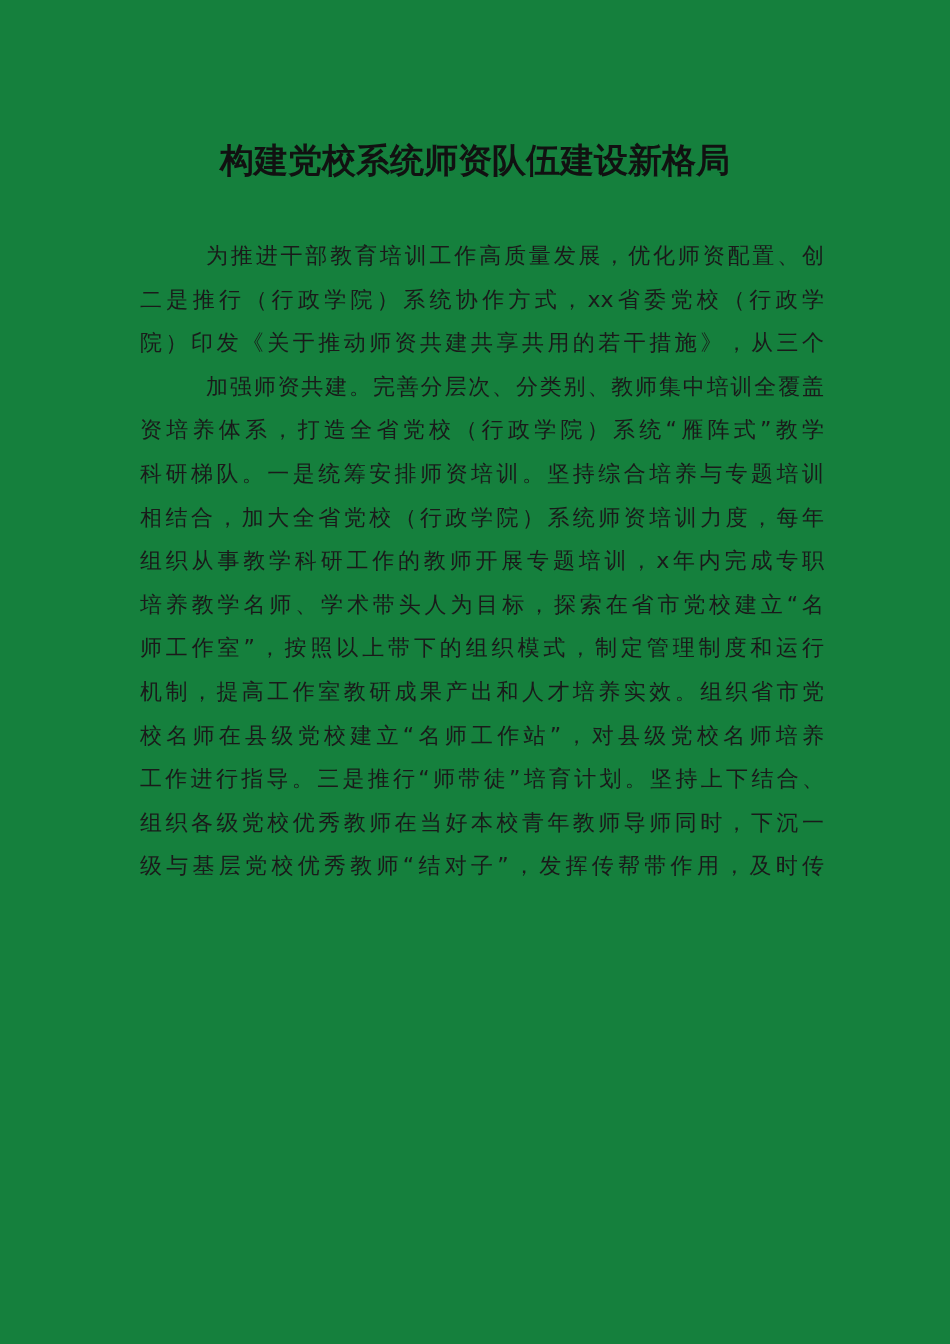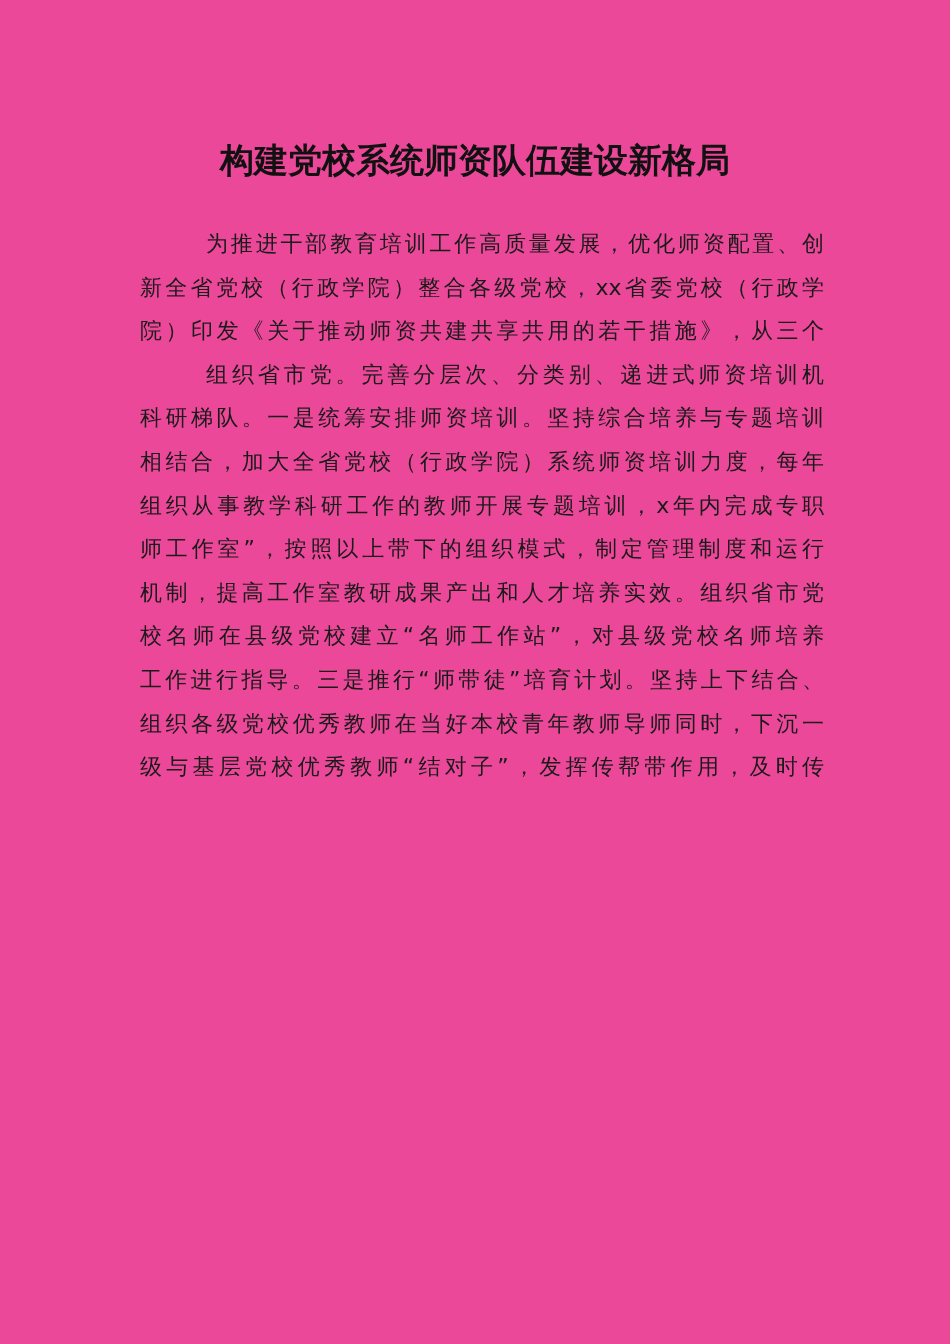--- a/index.html
+++ b/index.html
@@ -1,48 +1,50 @@
 <!DOCTYPE html>
 <html><head>
 <meta charset="utf-8">
 <style>
   html, body { margin:0; padding:0; background:#ffffff; }
   body { width:950px; height:1344px; position:relative; overflow:hidden; }
-  .page { position:absolute; left:0; top:0; width:950px; height:1344px; background:#ec4899; }
+  .page { position:absolute; left:0; top:0; width:950px; height:1344px; background:#15803d; }
   .title {
     position:absolute; top:136px; left:0; width:950px; text-align:center;
     font-family:"DejaVu Serif","Liberation Serif",serif; font-weight:bold;
     font-size:34px; line-height:48px; color:#111; letter-spacing:0px;
   }
   .body {
-    position:absolute; top:222px; left:140px; width:684px;
+    position:absolute; top:234px; left:140px; width:684px;
     font-family:"DejaVu Sans","Liberation Sans",sans-serif;
     font-size:22px; line-height:43.6px; color:#1a1a1a;
   }
   .line { display:block; white-space:nowrap; text-align:justify; text-align-last:justify; height:43.6px; }
   .line.indent { padding-left:66px; }
   .line.last { text-align-last:left; }
 </style>
 </head>
 <body>
 
 <div class="page">
   <div class="title">构建党校系统师资队伍建设新格局</div>
 
   <div class="body">
     <div>
       <span class="line indent">为推进干部教育培训工作高质量发展，优化师资配置、创</span>
-      <span class="line">新全省党校（行政学院）整合各级党校，xx省委党校（行政学</span>
+      <span class="line">二是推行（行政学院）系统协作方式，xx省委党校（行政学</span>
       <span class="line">院）印发《关于推动师资共建共享共用的若干措施》，从三个</span>
     </div>
     <div>
-      <span class="line indent">组织省市党。完善分层次、分类别、递进式师资培训机</span>
+      <span class="line indent">加强师资共建。完善分层次、分类别、教师集中培训全覆盖</span>
+      <span class="line">资培养体系，打造全省党校（行政学院）系统“雁阵式”教学</span>
       <span class="line">科研梯队。一是统筹安排师资培训。坚持综合培养与专题培训</span>
       <span class="line">相结合，加大全省党校（行政学院）系统师资培训力度，每年</span>
       <span class="line">组织从事教学科研工作的教师开展专题培训，x年内完成专职</span>
+      <span class="line">培养教学名师、学术带头人为目标，探索在省市党校建立“名</span>
       <span class="line">师工作室”，按照以上带下的组织模式，制定管理制度和运行</span>
       <span class="line">机制，提高工作室教研成果产出和人才培养实效。组织省市党</span>
       <span class="line">校名师在县级党校建立“名师工作站”，对县级党校名师培养</span>
       <span class="line">工作进行指导。三是推行“师带徒”培育计划。坚持上下结合、</span>
       <span class="line">组织各级党校优秀教师在当好本校青年教师导师同时，下沉一</span>
       <span class="line">级与基层党校优秀教师“结对子”，发挥传帮带作用，及时传</span>
     </div>
   </div>
 </div>
 

